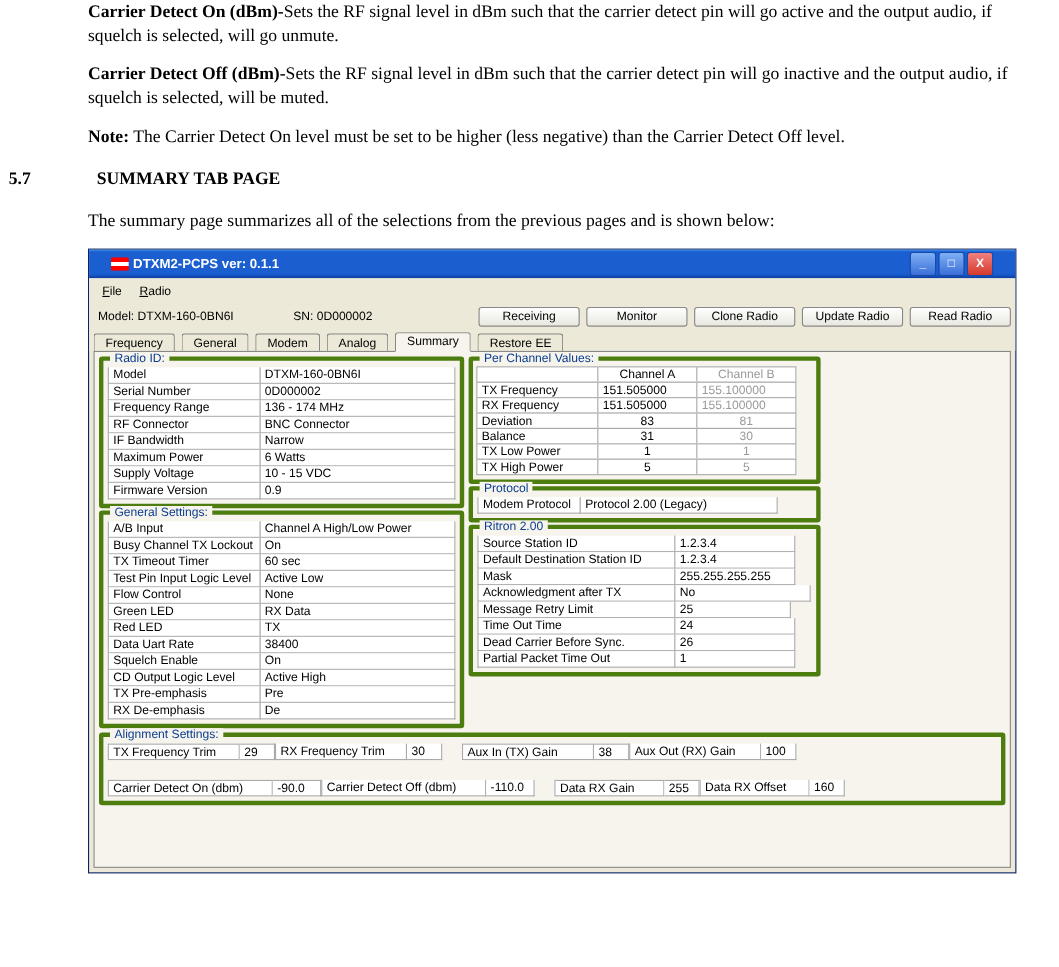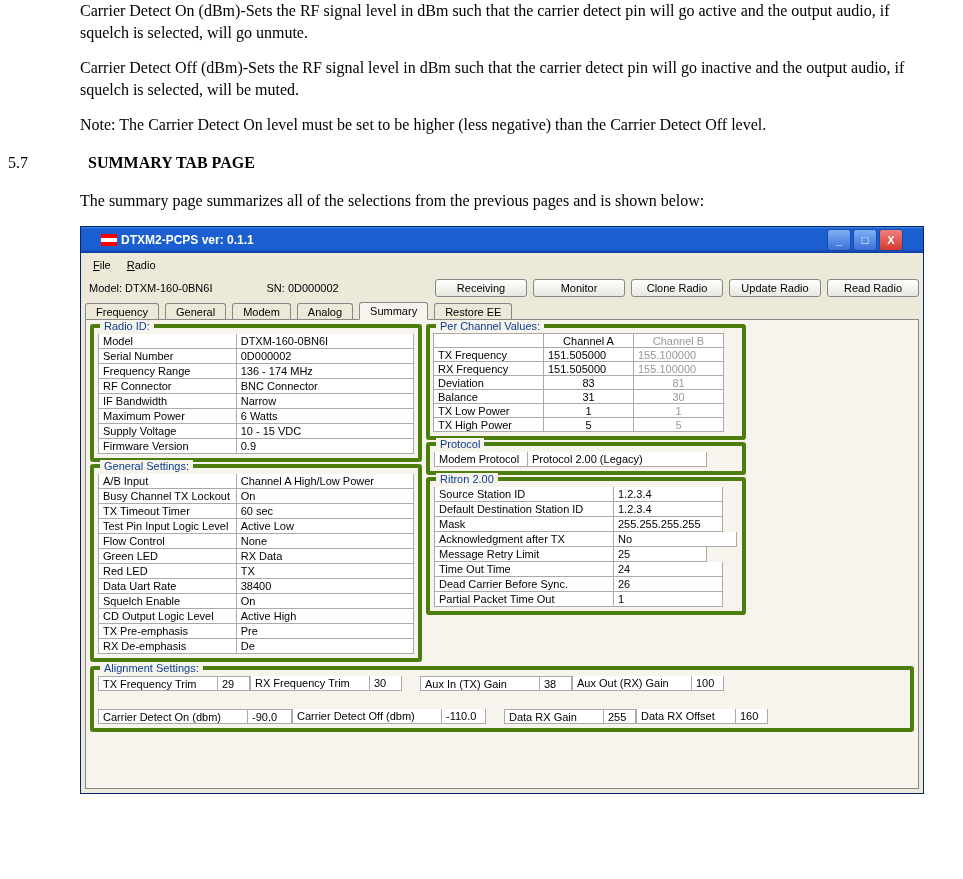--- a/index.html
+++ b/index.html
@@ -1,20 +1,20 @@
 <!DOCTYPE html>
 <html><head>
 <meta charset="utf-8">
 <style>
 body{font-family:"Times New Roman",serif;font-size:16px;color:#000;margin:0;padding:0;width:963px;background:#fff}
 .doc{padding:0 40px 20px 0}
 .para{margin:0 0 14px 80px;line-height:1.35}
-.bold{font-weight:normal}
+.bold{font-weight:bold}
 .sect{display:flex;margin:18px 0}
-.sectnum{width:80px;font-weight:normal;padding-left:8px}
+.sectnum{width:80px;font-weight:bold;padding-left:8px}
 .secttitle{font-weight:bold}
 .win{margin-left:80px;width:842px;border:1px solid #0a246a;font-family:Tahoma,Arial,sans-serif;font-size:11px;background:#ece9d8}
 .titlebar{height:26px;background:linear-gradient(to bottom,#3b8df0 0%,#1a5ed0 8%,#1a5ed0 85%,#0d3ca0 100%);display:flex;align-items:center;color:#fff;font-weight:bold;padding:0 20px}
 .titlebar .ticon{width:16px;height:12px;margin-right:4px;background:linear-gradient(to bottom,red 0 33%,#fff 33% 66%,red 66%)}
 .wmsg{flex:1;font-size:12px}
 .wbtns{display:flex;gap:2px}
 .wbtn{width:22px;height:20px;background:linear-gradient(to bottom,#7eb0f5,#3b6fd8);border:1px solid #1a4aa8;border-radius:3px;display:flex;align-items:center;justify-content:center;color:#fff;font-weight:bold;font-family:Arial}
 .wbtn.close{background:linear-gradient(to bottom,#f08080,#d43a2b)}
 .menubar{height:20px;background:#ece9d8;display:flex;align-items:center;padding:2px 6px;gap:4px}
 .menuitem{padding:1px 6px}
@@ -228,21 +228,21 @@
             <div class="kv">
                 <div class="k" style="width:180px">Mask</div>
                 <div class="v" style="width:110px">255.255.255.255</div>
               </div>
             <div class="kv">
                 <div class="k" style="width:180px">Acknowledgment after TX</div>
                 <div class="v" style="width:124px">No</div>
               </div>
             <div class="kv">
                 <div class="k" style="width:180px">Message Retry Limit</div>
-                <div class="v" style="width:94px">25</div>
+                <div class="v" style="width:106px">25</div>
               </div>
             <div class="kv">
                 <div class="k" style="width:180px">Time Out Time</div>
                 <div class="v" style="width:110px">24</div>
               </div>
             <div class="kv">
                 <div class="k" style="width:180px">Dead Carrier Before Sync.</div>
                 <div class="v" style="width:110px">26</div>
               </div>
             <div class="kv">

